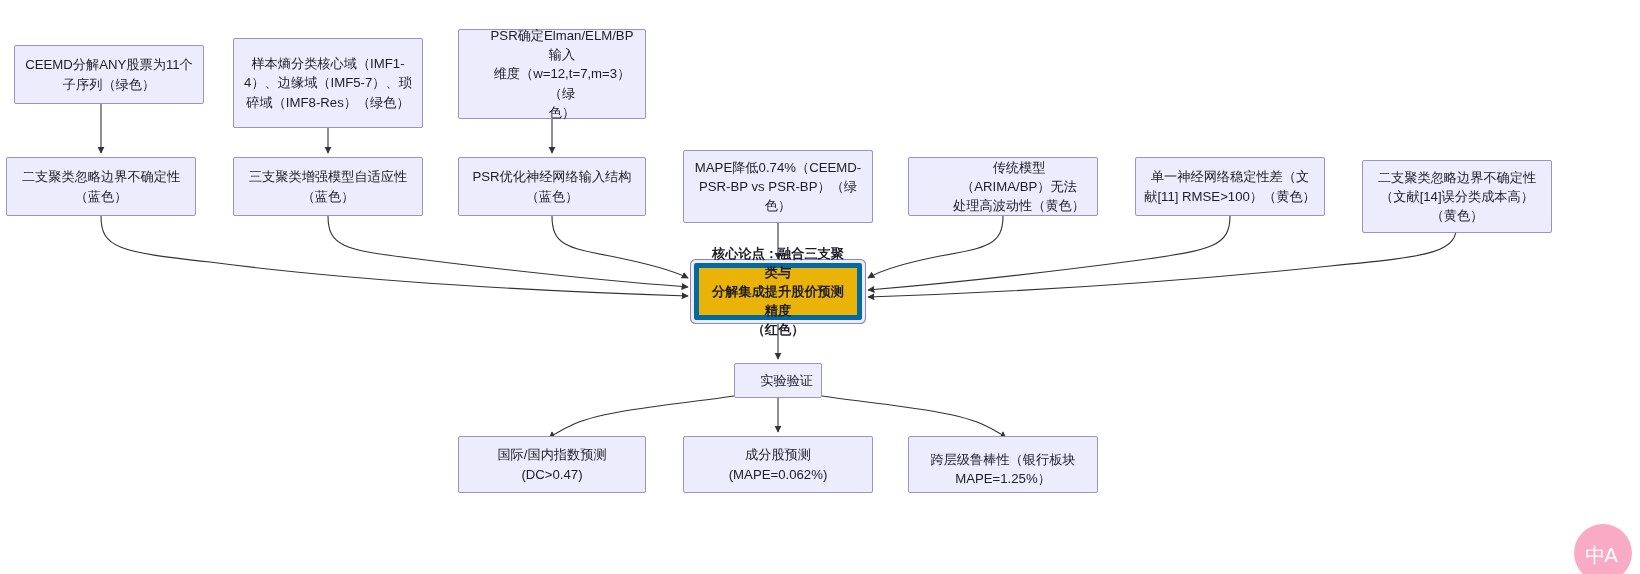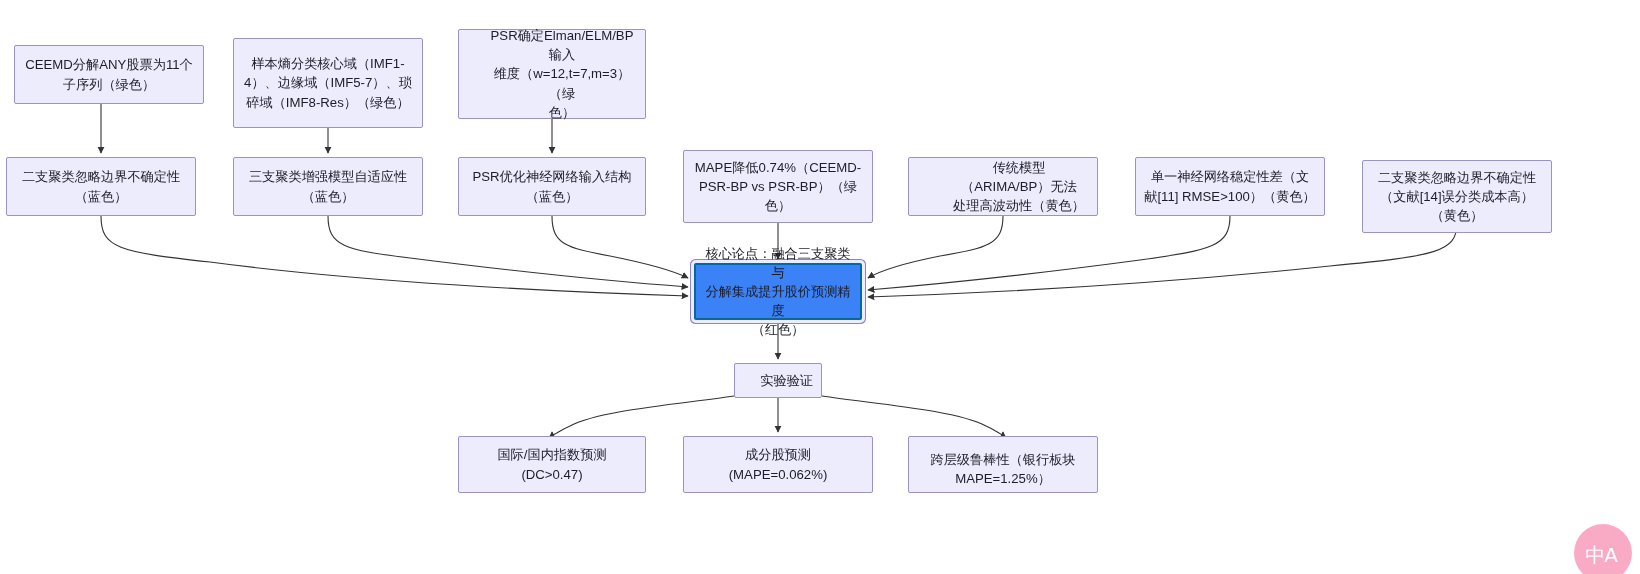--- a/index.html
+++ b/index.html
@@ -47,24 +47,24 @@
     font-size: 13.2px;
     line-height: 1.45;
     padding: 4px 8px;
   }
   .node .node-text {
     display: block;
     white-space: pre-line;
     word-break: break-word;
   }
   .node.core {
-    border: 2px solid #0369a1;
+    border: 5px solid #0369a1;
     box-shadow: 0 0 0 3px #ececfc, 0 0 0 4px #8e86c0;
-    font-weight: normal;
-    background: #3b82f6;
+    font-weight: bold;
+    background: #eab308;
   }
   .watermark {
     position: absolute;
     border-radius: 50%;
     background: #f9a7c4;
     color: #ffffff;
     display: flex;
     align-items: center;
     justify-content: center;
     font-size: 20px;

